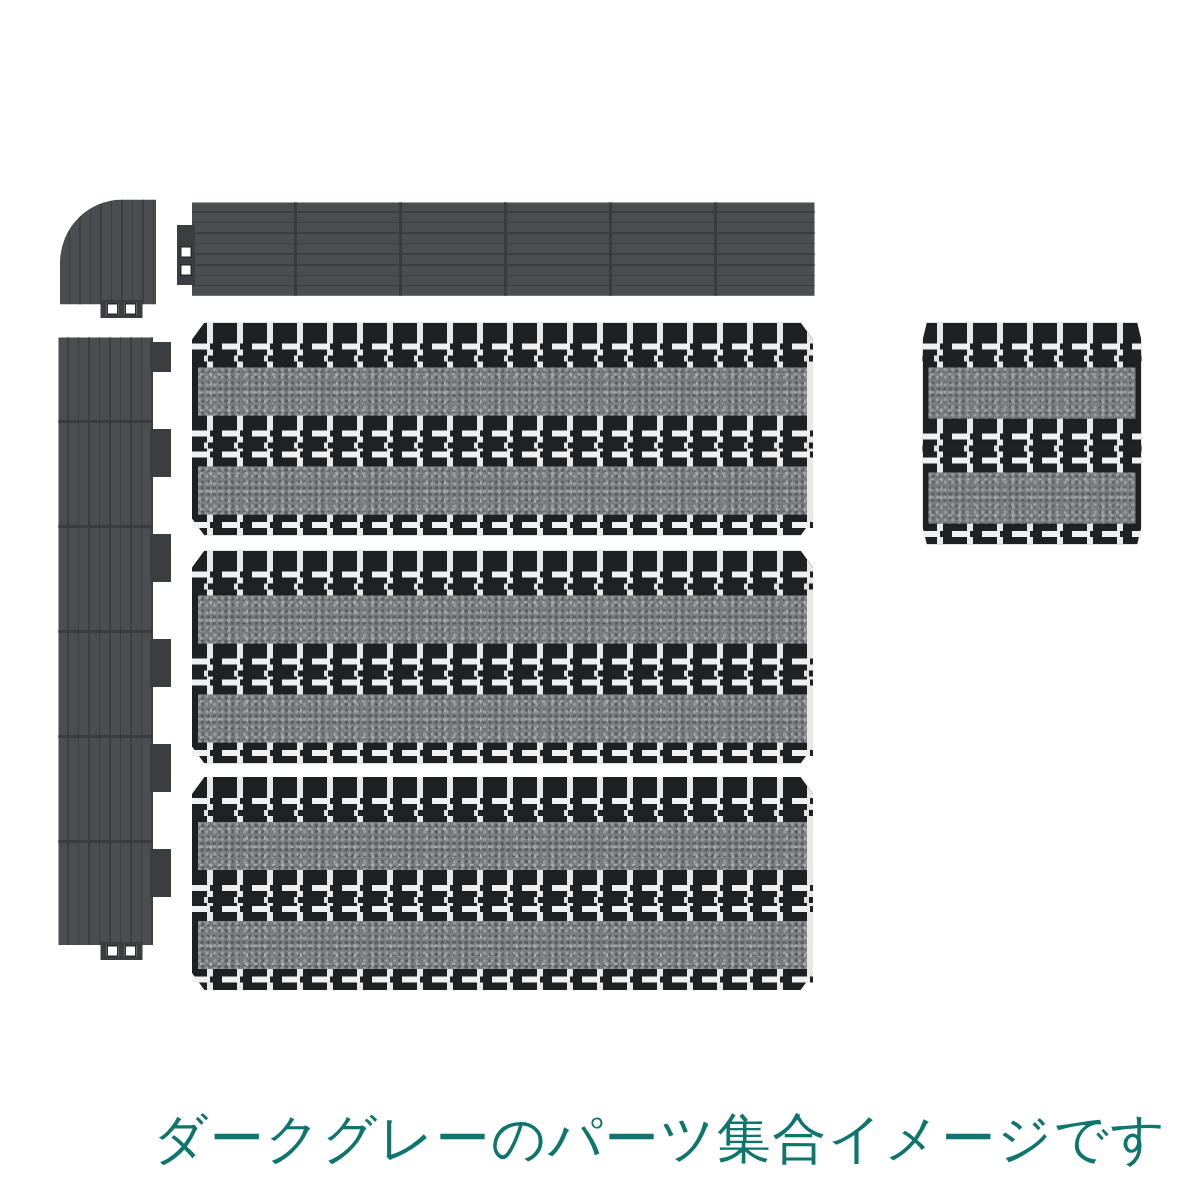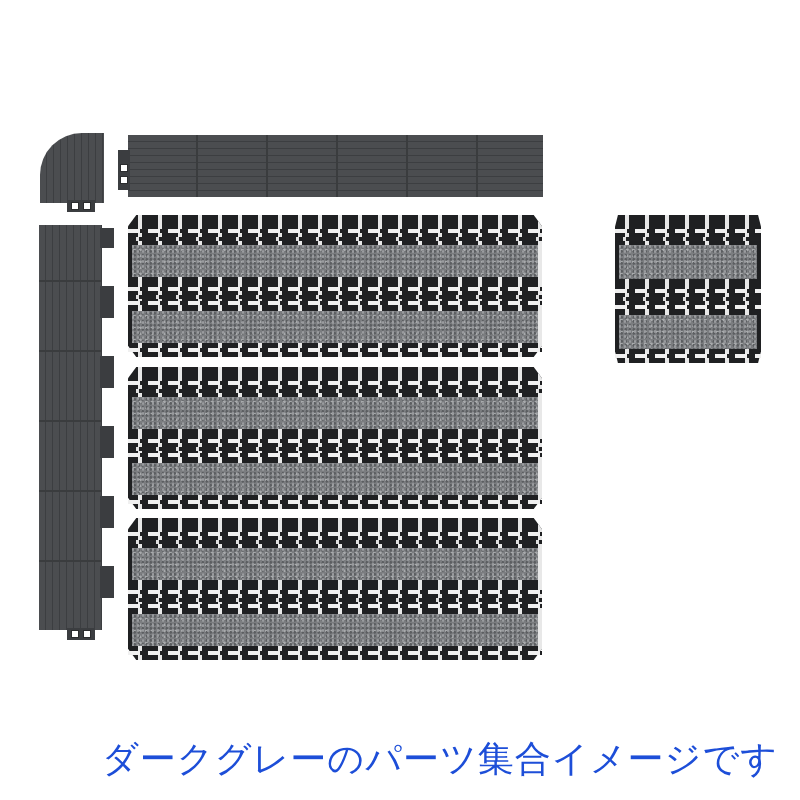--- a/index.html
+++ b/index.html
@@ -45,21 +45,21 @@
     background-color:#7b7d80;
     background-image:
       radial-gradient(circle at 20% 30%, #9a9c9f 0 1px, transparent 1.5px),
       radial-gradient(circle at 70% 60%, #5c5e61 0 1px, transparent 1.5px),
       radial-gradient(circle at 40% 80%, #a8aaac 0 1px, transparent 1.5px);
     background-size: 5px 5px, 4px 4px, 6px 6px;
   }
 
   .caption {
     position:absolute; left:0; right:0; top:735px; text-align:center;
-    font-family:"DejaVu Sans", sans-serif; font-size:36px; color:#1d4ed8; letter-spacing:1px;
+    font-family:"DejaVu Sans", sans-serif; font-size:36px; color:#0f766e; letter-spacing:1px;
     padding-left:80px;
   }
 </style>
 </head>
 <body>
 
 <div class="abs corner" style="left:40px;top:133px;width:64px;height:70px;"></div>
 <div class="abs" style="left:67px;top:200px;width:28px;height:12px;background:#3b3d40;">
   <span class="hole" style="left:4px;top:2px;width:6px;height:6px;"></span>
   <span class="hole" style="left:16px;top:2px;width:6px;height:6px;"></span>

